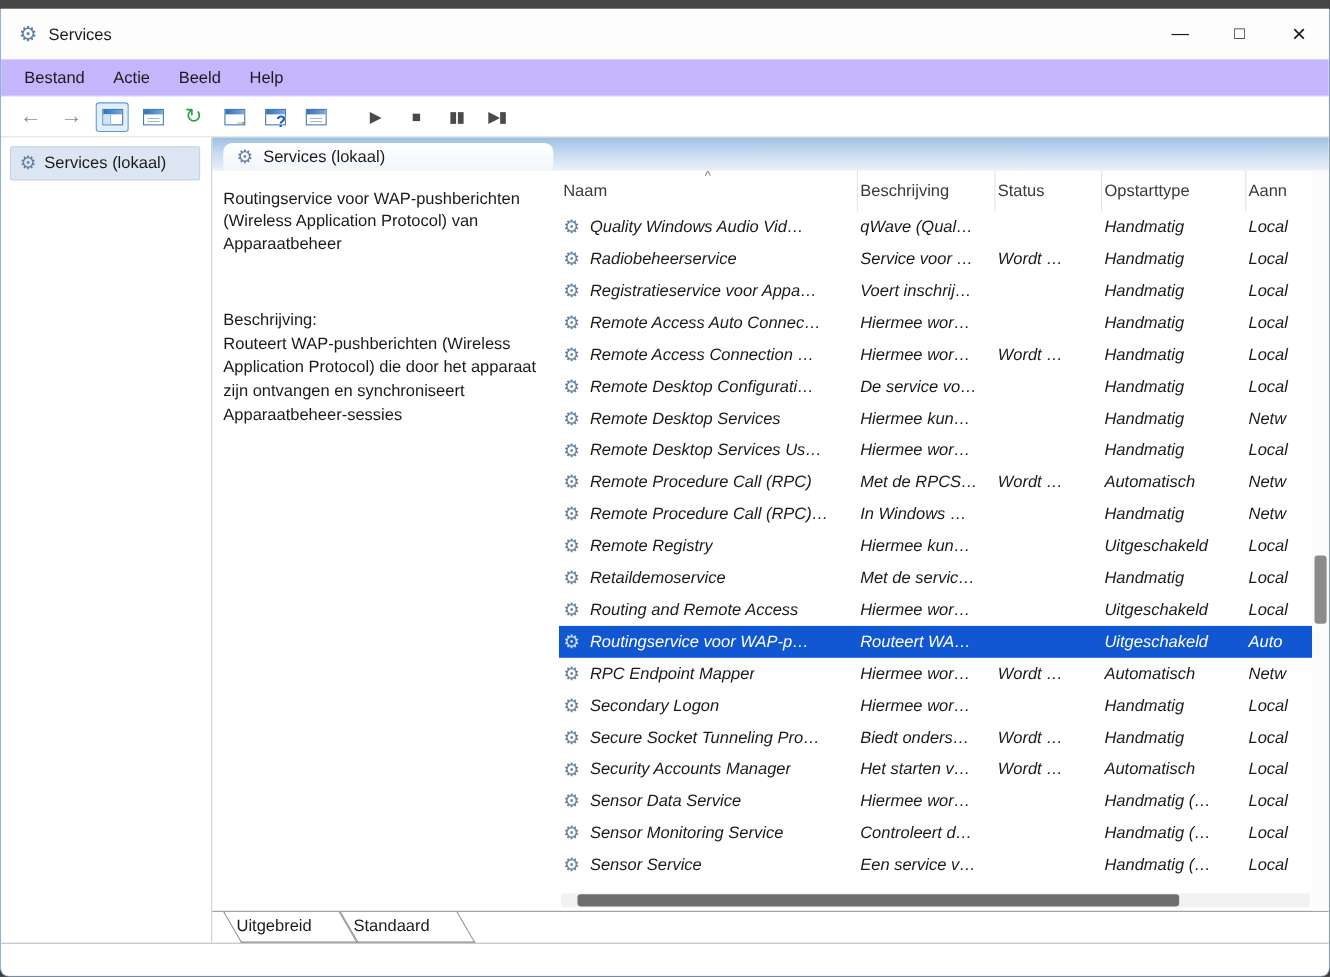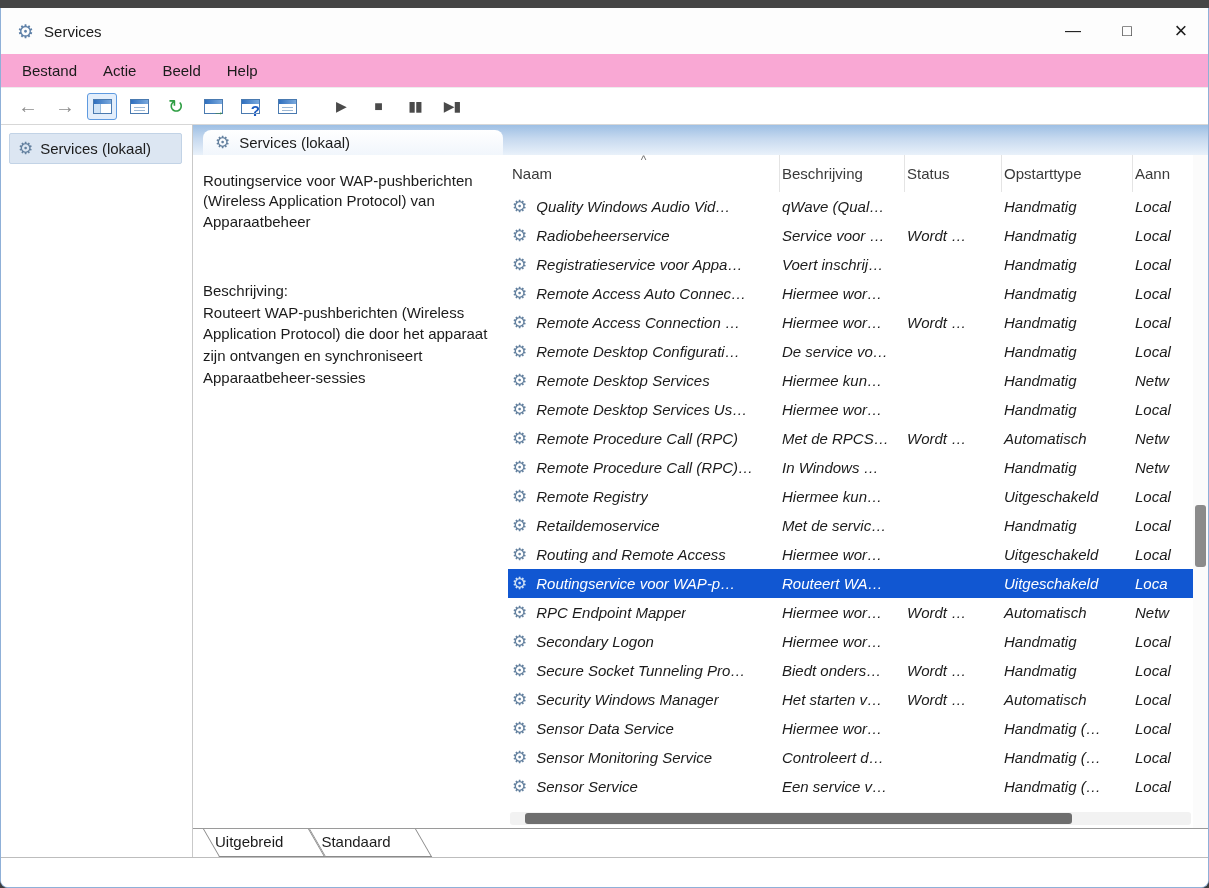--- a/index.html
+++ b/index.html
@@ -14,21 +14,21 @@
   .title-left { display:flex; align-items:center; gap:10px; padding-left:16px; flex:1; }
   .gear { color:#64819f; font-style:normal; }
   .gear::before { content:"\2699"; }
   .titlebar .gear { font-size:19px; color:#5f81a8; }
   .title-text { font-size:15px; }
   .win-controls { display:flex; height:100%; }
   .win-btn { width:54px; height:100%; display:flex; align-items:center; justify-content:center; font-size:16px; color:#1b1b1b; background:transparent; border:none; cursor:pointer; }
   .win-btn.close { font-size:22px; }
 
   
-  .menubar { height:34px; flex:0 0 auto; display:flex; align-items:center; padding-left:8px; border-bottom:1px solid #ededed; background:#f9a8d4; }
+  .menubar { height:34px; flex:0 0 auto; display:flex; align-items:center; padding-left:8px; border-bottom:1px solid #ededed; background:#c4b5fd; }
   .menu-item { padding:4px 13px; font-size:15px; cursor:pointer; border-radius:4px; }
 
   
   .toolbar { height:37px; flex:0 0 auto; display:flex; align-items:center; gap:7px; padding-left:12px; border-bottom:1px solid #d7d7d7; background:#fff; }
   .tb { width:30px; height:27px; display:flex; align-items:center; justify-content:center; cursor:pointer; border:1px solid transparent; border-radius:3px; position:relative; }
   .tb.pressed { background:#e3eefb; border-color:#5e9ae0; }
   .tb .arrow { font-size:20px; font-weight:bold; color:#8c8c8c; line-height:1; }
   .mini-win { width:19px; height:15px; border:1px solid #4a7ab0; background:#fff; position:relative; }
   .mini-win::before { content:""; position:absolute; top:0; left:0; right:0; height:4px; background:linear-gradient(90deg,#2f6fbe,#7aa9dd); }
   .mini-win.tree::after { content:""; position:absolute; top:4px; bottom:0; left:0; width:6px; background:#cfe3f7; border-right:1px solid #9cbede; }
@@ -346,21 +346,21 @@
   </div>
 
   <div class="lrow selected">
     <div class="c name col-name">
       <i class="gear"></i>
       <span class="c">Routingservice voor WAP-p…</span>
     </div>
     <div class="c col-besch">Routeert WA…</div>
     <div class="c col-status"></div>
     <div class="c col-opstart">Uitgeschakeld</div>
-    <div class="c col-aanm">Loca</div>
+    <div class="c col-aanm">Auto</div>
   </div>
 
   <div class="lrow">
     <div class="c name col-name">
       <i class="gear"></i>
       <span class="c">RPC Endpoint Mapper</span>
     </div>
     <div class="c col-besch">Hiermee wor…</div>
     <div class="c col-status">Wordt …</div>
     <div class="c col-opstart">Automatisch</div>
@@ -385,21 +385,21 @@
     </div>
     <div class="c col-besch">Biedt onders…</div>
     <div class="c col-status">Wordt …</div>
     <div class="c col-opstart">Handmatig</div>
     <div class="c col-aanm">Local</div>
   </div>
 
   <div class="lrow">
     <div class="c name col-name">
       <i class="gear"></i>
-      <span class="c">Security Windows Manager</span>
+      <span class="c">Security Accounts Manager</span>
     </div>
     <div class="c col-besch">Het starten v…</div>
     <div class="c col-status">Wordt …</div>
     <div class="c col-opstart">Automatisch</div>
     <div class="c col-aanm">Local</div>
   </div>
 
   <div class="lrow">
     <div class="c name col-name">
       <i class="gear"></i>

